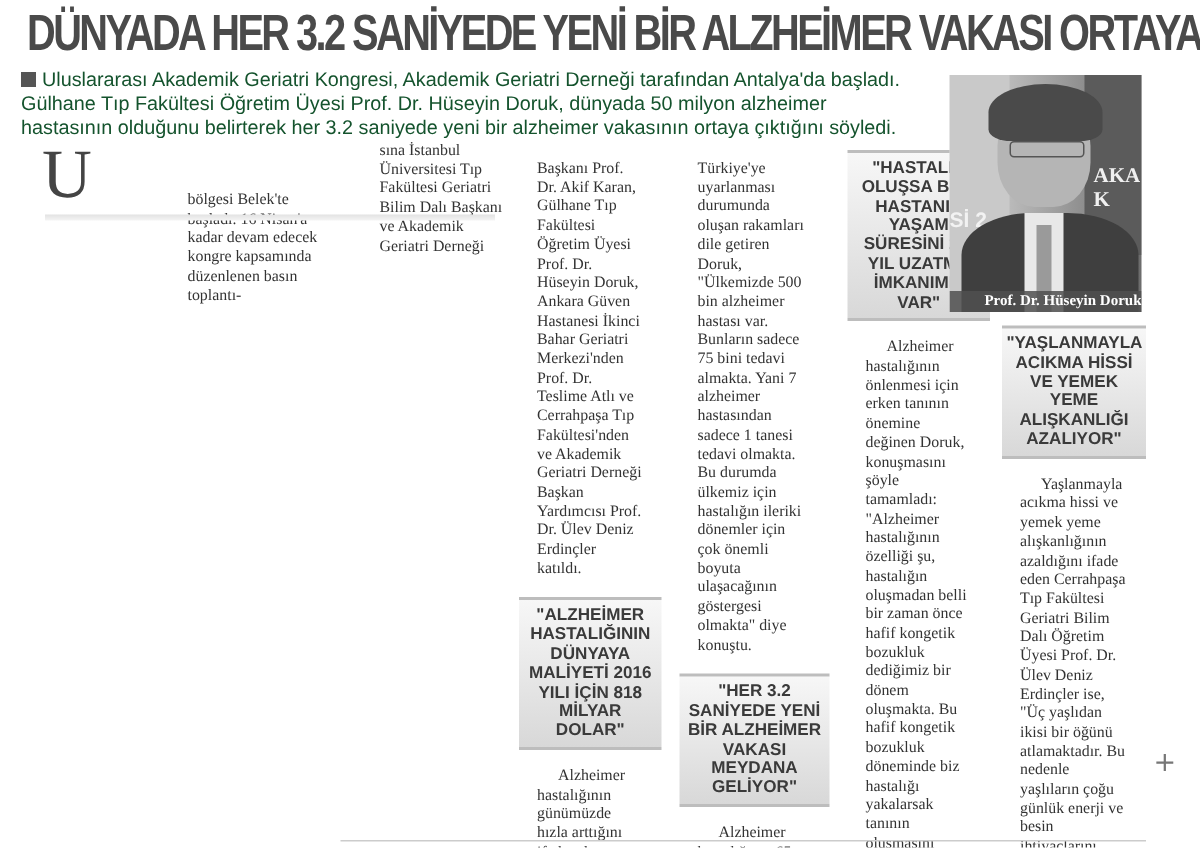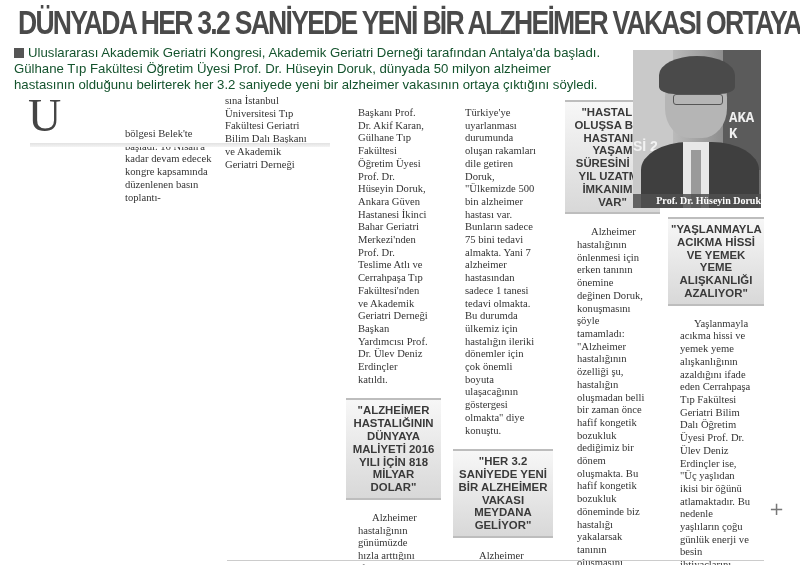--- a/index.html
+++ b/index.html
@@ -9,21 +9,21 @@
   .lead .sq { display: inline-block; width: 10px; height: 10px; background: #555; margin-right: 4px; vertical-align: -1px; }
   .col { position: absolute; font-size: 10.6px; line-height: 12.7px; color: #333; text-align: left; }
   .col p { margin: 12px; }
   .col p.ind { text-indent: 14px; }
   .dropcap { float: left; font-size: 46px; line-height: 38px; margin: 2px 4px 0 0; color: #444; font-family: "Liberation Serif", serif; }
   .sep { position: absolute; height: 4px; background: linear-gradient(#e2e2e2,#f4f4f4); }
   .pull { background: linear-gradient(#f7f7f7, #d8d8d8); border-top: 2px solid #bdbdbd; border-bottom: 2px solid #bdbdbd; font-family: "Liberation Sans", sans-serif; font-weight: 700; color: #3a3a3a; text-align: center; font-size: 11.4px; line-height: 12.8px; padding: 4px 3px; margin: 6px 0 8px 0; }
   .photo { position: absolute; left: 633px; top: 50px; width: 128px; height: 158px; background: linear-gradient(90deg,#d9d9d9 0%,#c7c7c7 20%,#8e8e8e 70%,#6c6c6c 100%); overflow: hidden; }
   .photo .bannerL { position: absolute; left: 0; top: 0; width: 40px; height: 158px; background: #c9c9c9; }
   .photo .bannerR { position: absolute; left: 90px; top: 0; width: 38px; height: 120px; background: #5b5b5b; }
-  .photo .akaText { position: absolute; left: 96px; top: 60px; color: #f0f0f0; font-family: Liberation Mono, monospace; font-weight: 700; font-size: 14px; line-height: 16px; }
+  .photo .akaText { position: absolute; left: 96px; top: 60px; color: #f0f0f0; font-family: Liberation Serif, serif; font-weight: 700; font-size: 14px; line-height: 16px; }
   .photo .siText { position: absolute; left: 0; top: 88px; color: #f2f2f2; font-family: "Liberation Sans", sans-serif; font-weight: 700; font-size: 14px; }
   .photo .face { position: absolute; left: 32px; top: 14px; width: 62px; height: 74px; border-radius: 45% 45% 40% 40%; background: #b5b5b5; }
   .photo .hair { position: absolute; left: 26px; top: 6px; width: 76px; height: 38px; border-radius: 50% 50% 20% 20%; background: #4a4a4a; }
   .photo .glasses { position: absolute; left: 40px; top: 44px; width: 48px; height: 9px; border: 1px solid #555; border-radius: 3px; }
   .photo .suit { position: absolute; left: 8px; top: 92px; width: 118px; height: 70px; border-radius: 40% 40% 0 0; background: #3f3f3f; }
   .photo .shirt { position: absolute; left: 50px; top: 92px; width: 26px; height: 66px; background: #e8e8e8; }
   .photo .tie { position: absolute; left: 58px; top: 100px; width: 10px; height: 58px; background: #9a9a9a; }
   .photo .caption { position: absolute; left: 0; bottom: 0; width: 128px; height: 14px; background: rgba(80,80,80,0.85); color: #fff; font-family: Liberation Serif, serif; font-weight: 700; font-size: 10px; line-height: 14px; text-align: right; }
   .crosshair { position: absolute; left: 769px; top: 498px; font-family: "DejaVu Sans", sans-serif; font-size: 18px; color: #777; }
   .rule-bottom { position: absolute; left: 227px; top: 560px; width: 537px; height: 1px; background: #ccc; }
@@ -36,21 +36,21 @@
 <div class="lead">
   <span class="sq"></span><span>Uluslararası Akademik Geriatri Kongresi, Akademik Geriatri Derneği tarafından Antalya'da başladı. Gülhane Tıp Fakültesi Öğretim Üyesi Prof. Dr. Hüseyin Doruk, dünyada 50 milyon alzheimer hastasının olduğunu belirterek her 3.2 saniyede yeni bir alzheimer vakasının ortaya çıktığını söyledi.</span>
 </div>
 
 <div class="col" style="left:28px; top:95px; width:95px;">
   <span class="dropcap">U</span>
 </div>
 <div class="col" style="left:125px; top:95px; width:97px;margin-top:33px;">
   <span>bölgesi Belek'te başladı. 16 Nisan'a kadar devam edecek kongre kapsamında düzenlenen basın toplantı-</span>
 </div>
-<div class="col" style="left:225px; top:95px; width:90px;">
+<div class="col" style="left:253px; top:95px; width:90px;">
   <span>sına İstanbul Üniversitesi Tıp Fakültesi Geriatri Bilim Dalı Başkanı ve Akademik Geriatri Derneği</span>
 </div>
 <div class="sep" style="left:30px; top:143px; width:300px;"></div>
 
 <div class="col" style="left:346px; top:95px; width:95px;">
   <p>Başkanı Prof. Dr. Akif Karan, Gülhane Tıp Fakültesi Öğretim Üyesi Prof. Dr. Hüseyin Doruk, Ankara Güven Hastanesi İkinci Bahar Geriatri Merkezi'nden Prof. Dr. Teslime Atlı ve Cerrahpaşa Tıp Fakültesi'nden ve Akademik Geriatri Derneği Başkan Yardımcısı Prof. Dr. Ülev Deniz Erdinçler katıldı.</p>
   <div class="pull">"ALZHEİMER HASTALIĞININ DÜNYAYA MALİYETİ 2016 YILI İÇİN 818 MİLYAR DOLAR"</div>
   <p class="ind">Alzheimer hastalığının günümüzde hızla arttığını ifade eden Gülhane Tıp Fakültesi Öğretim Üyesi Prof. Dr. Hüseyin Doruk, "Mevcut hastalıklar içinde tedavisi olmayan bir hastalık. Burada eken tanı ön plana çıkmaktadır. 2015 Dünya Alzheimer Raporlarına göre dünyamızda 50 milyon alzheimer hastası var ve her 3.2 saniye de yeni bir alzheimer vakası ortaya çıkıyor. Bunlarında dünyaya maliyeti 2016 yılı için 818 milyar dolardır. Bu maliyet 2018 yılı için 1 trilyon dolar, 2025 yılı içinde 2 trilyon dolara ulaşması öngörülüyor" dedi.</p>
 
 </div>

